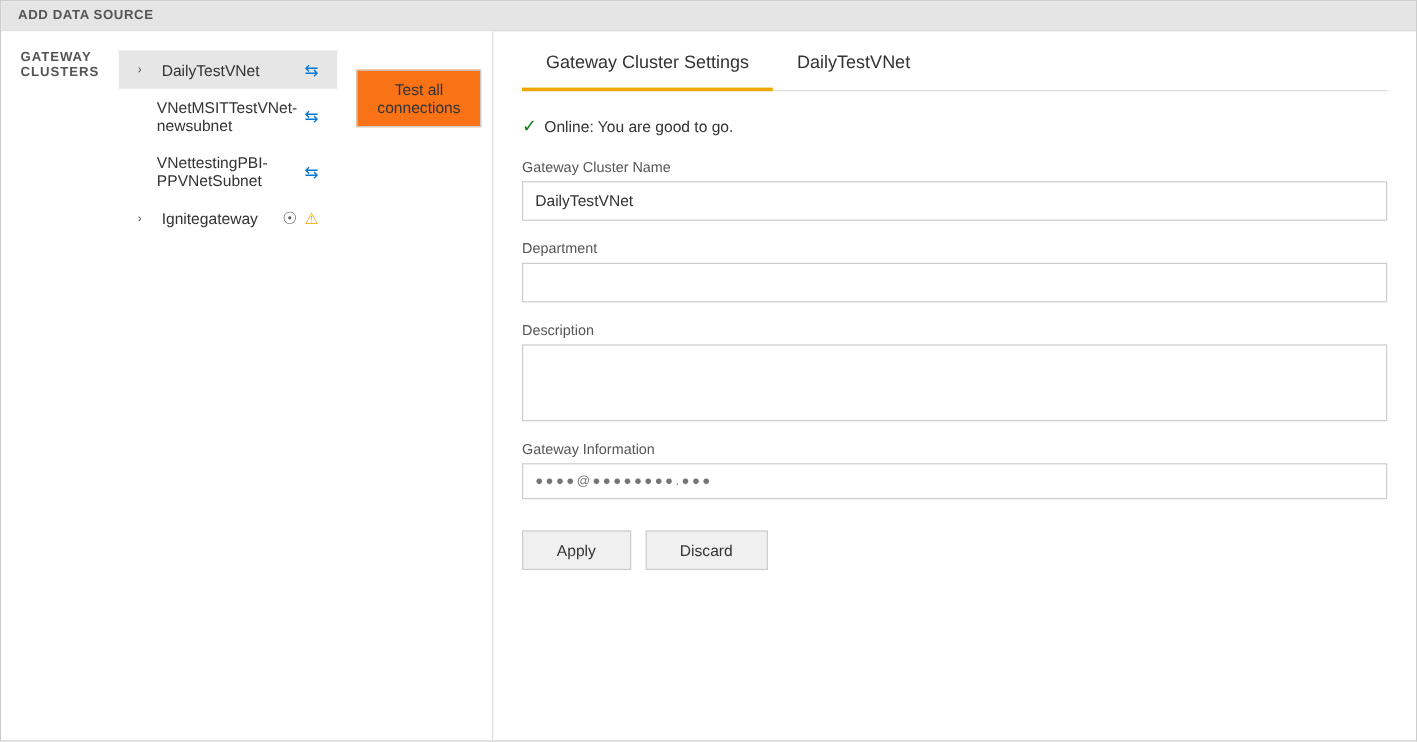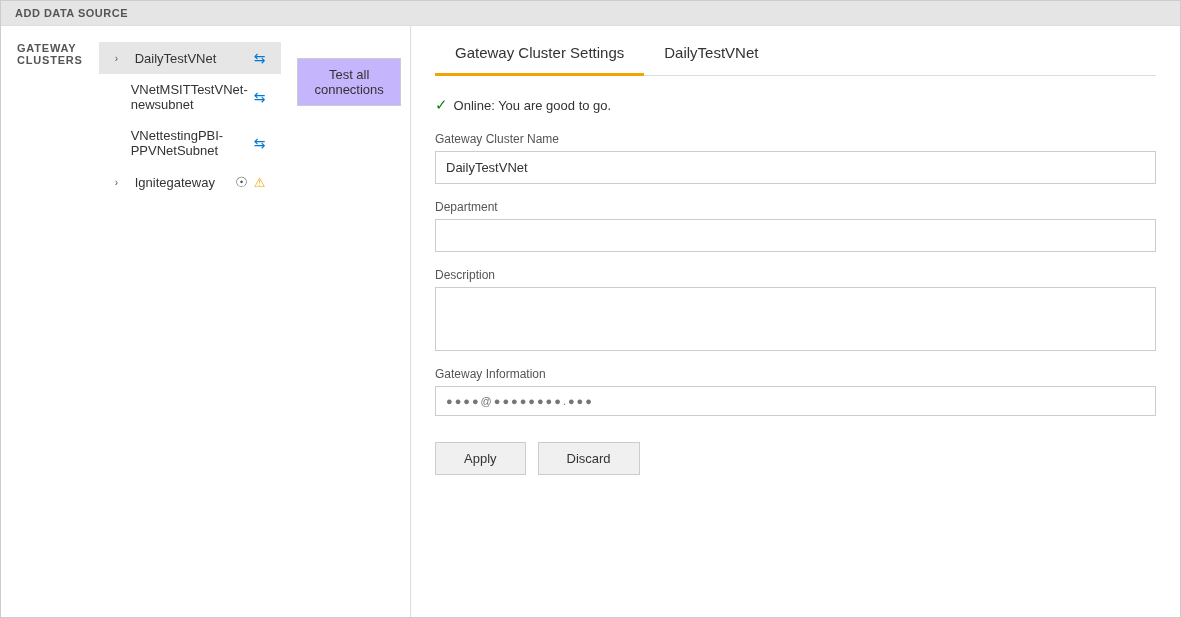--- a/index.html
+++ b/index.html
@@ -103,21 +103,21 @@
 
     .cluster-item-indent {
       padding-left: 32px;
     }
 
     .test-btn-container {
       padding: 16px 16px;
     }
 
     .test-btn {
-      background: #c4b5fd;
+      background: #f97316;
       border: 1px solid #ccc;
       padding: 8px 16px;
       font-size: 13px;
       cursor: pointer;
       color: #333;
       font-family: inherit;
     }
 
     
     .main-panel {

